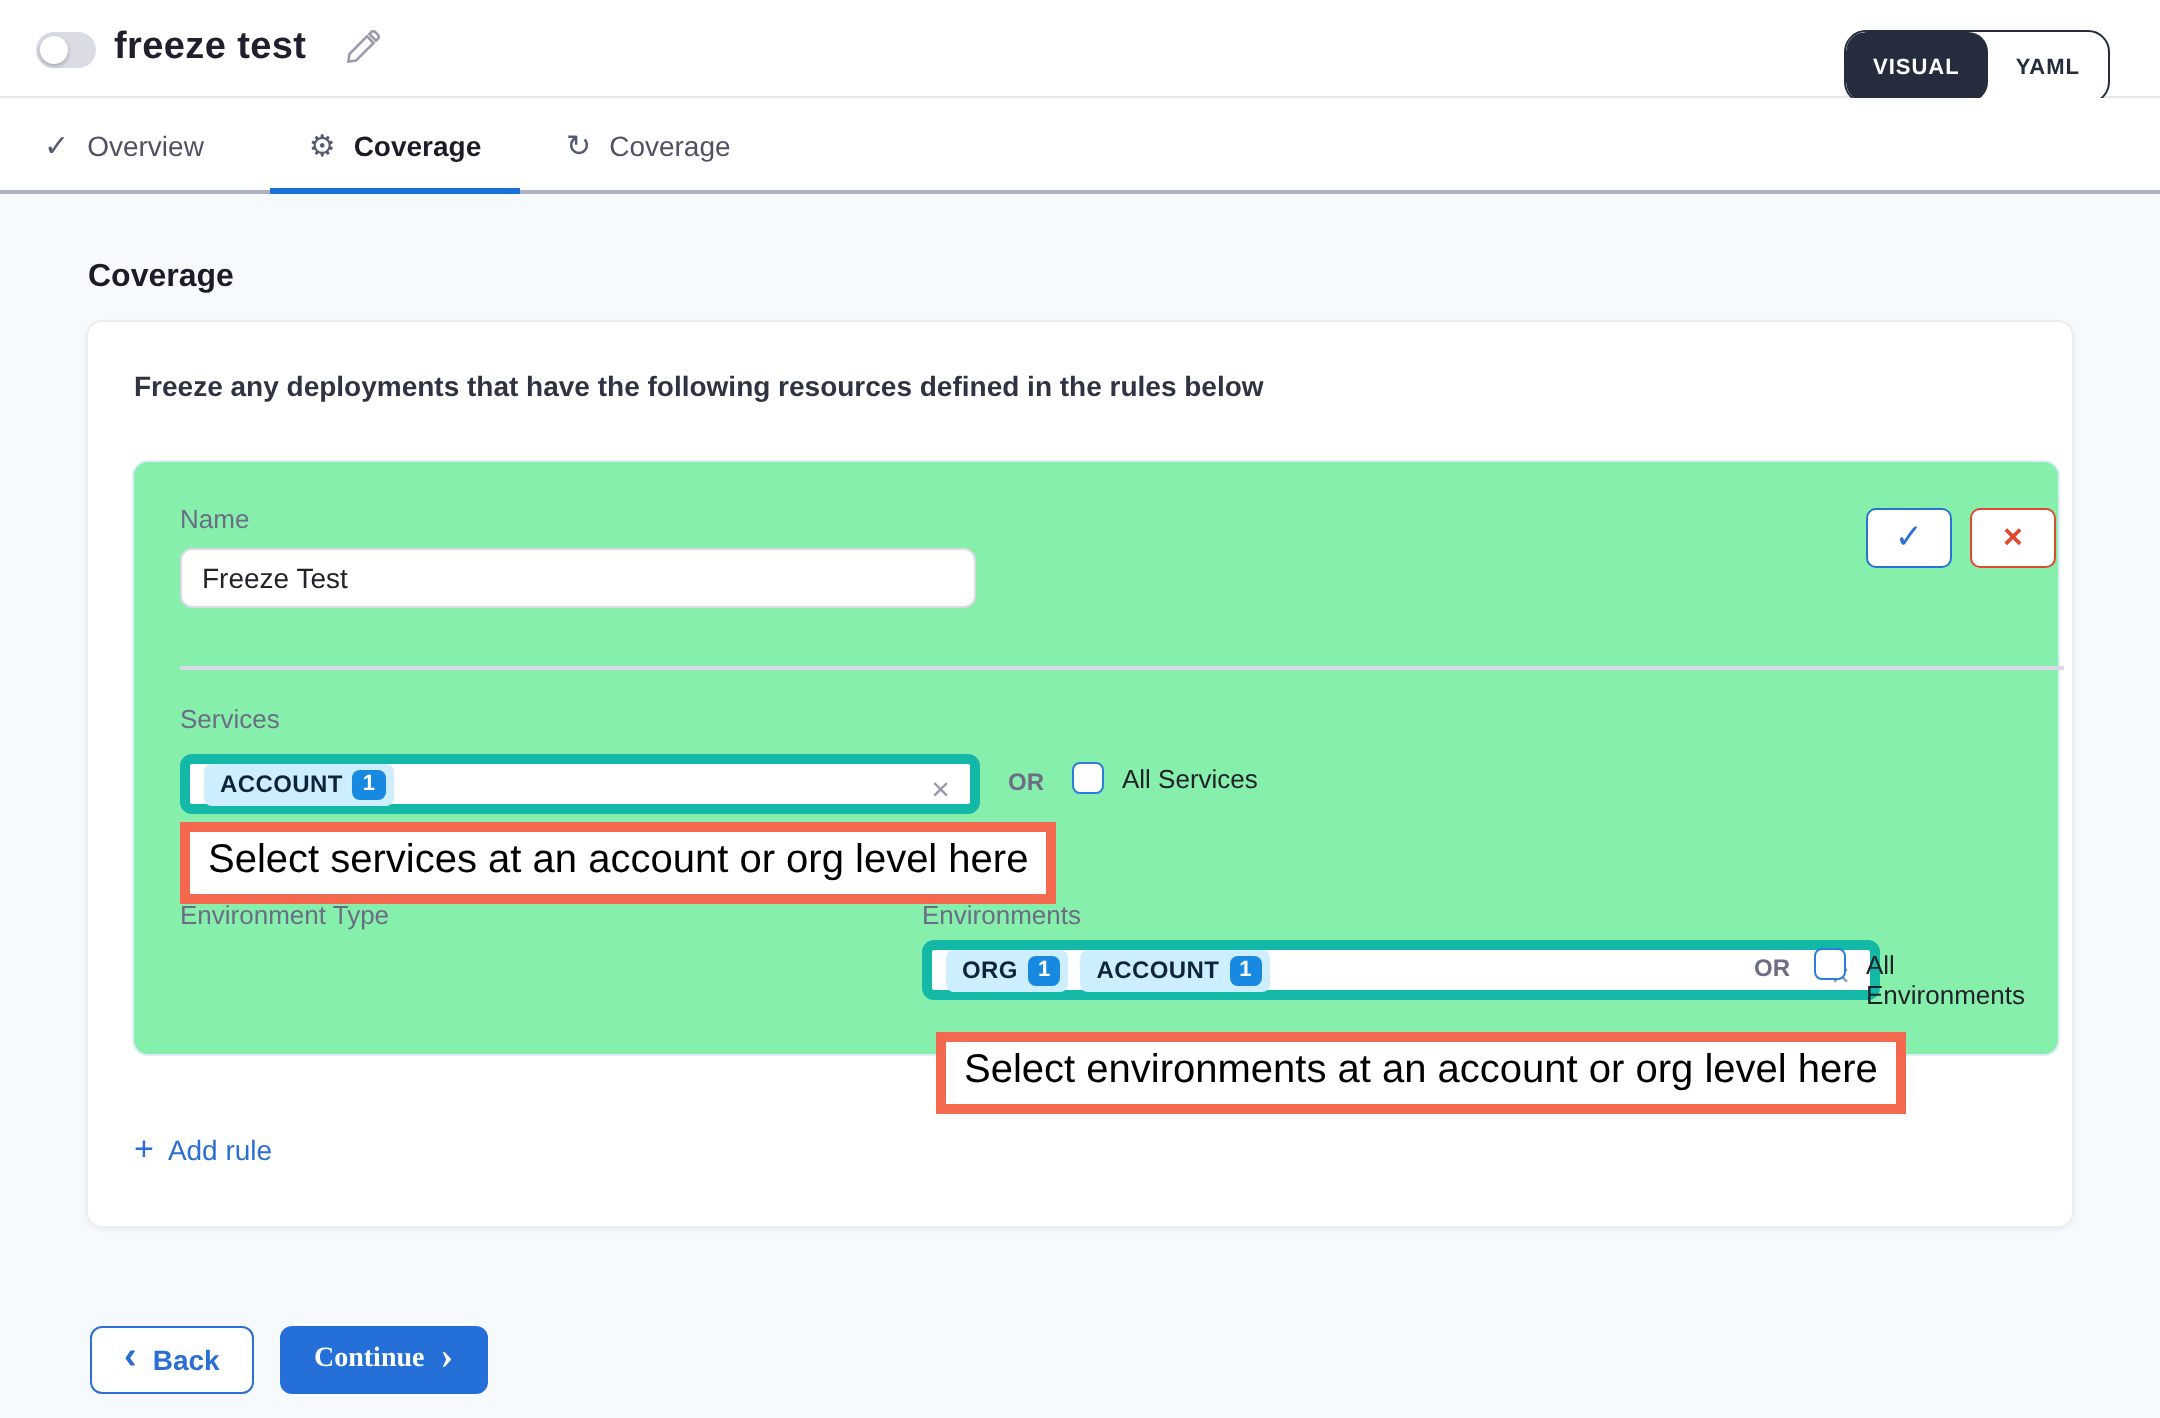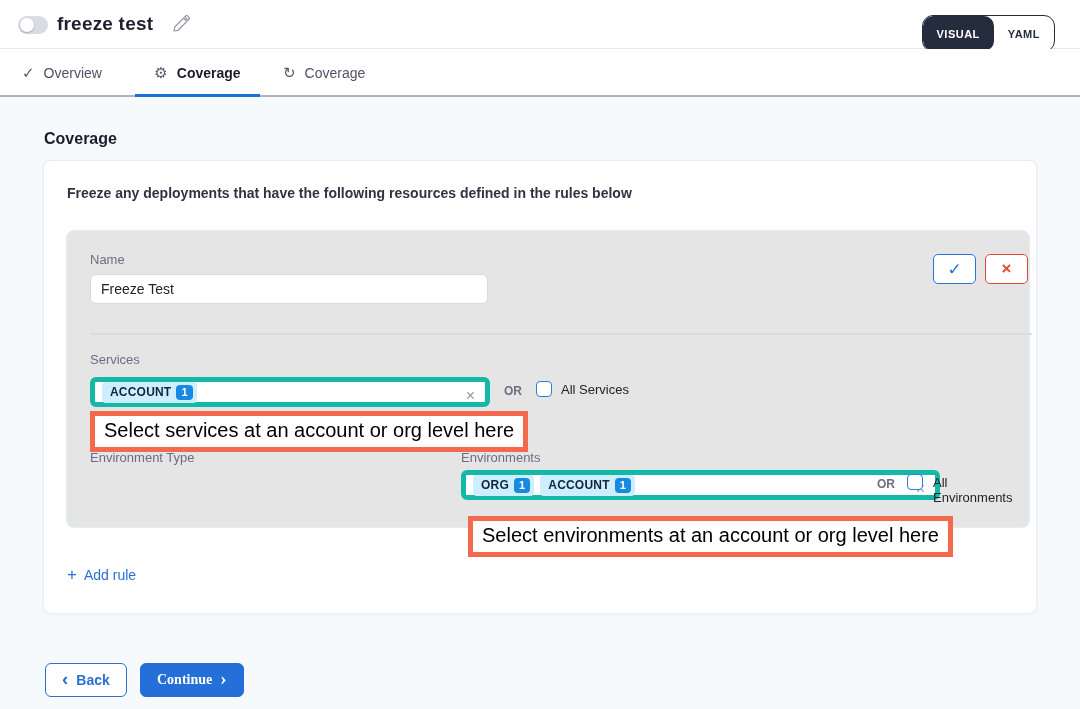--- a/index.html
+++ b/index.html
@@ -23,21 +23,21 @@
   .tab .ticon { font-size:15px; color:#565a70; }
   .tab.active { color:#1c1c28; font-weight:700; justify-content:center; }
   .tab-underline { position:absolute; top:94px; left:135px; width:125px; height:3px; background:#1b70d8; }
 
   
   .page-heading { position:absolute; left:44px; top:130px; font-size:16px; font-weight:700; color:#1c1c28; }
 
   .card { position:absolute; left:43px; top:160px; width:994px; height:454px; background:#fff; border:1px solid #ececf2; border-radius:8px; box-shadow:0 1px 3px rgba(40,41,61,.06); }
   .card-desc { position:absolute; left:23px; top:24px; font-size:14px; font-weight:700; color:#2f3342; }
 
-  .panel { position:absolute; left:22px; top:69px; width:964px; height:298px; background:#e5e5e5; border:1px solid #ddeef7; border-radius:8px; }
+  .panel { position:absolute; left:22px; top:69px; width:964px; height:298px; background:#86efac; border:1px solid #ddeef7; border-radius:8px; }
 
   .field-label { position:absolute; font-size:13px; color:#6b6d85; }
   .text-input { position:absolute; height:30px; background:#fff; border:1px solid #d9dae6; border-radius:6px; font-size:14px; color:#22222a; display:flex; align-items:center; padding:0 10px; }
 
   .sq-btn { position:absolute; top:23px; width:43px; height:30px; background:#fff; border-radius:5px; display:flex; align-items:center; justify-content:center; font-size:17px; font-weight:700; cursor:pointer; }
   .confirm { left:866px; border:1.5px solid #2b72d7; color:#2b72d7; }
   .cancel { left:918px; border:1.5px solid #e0482f; color:#e0482f; }
 
   .divider { position:absolute; left:23px; top:102px; width:942px; height:2px; background:#d8dae6; }
 

